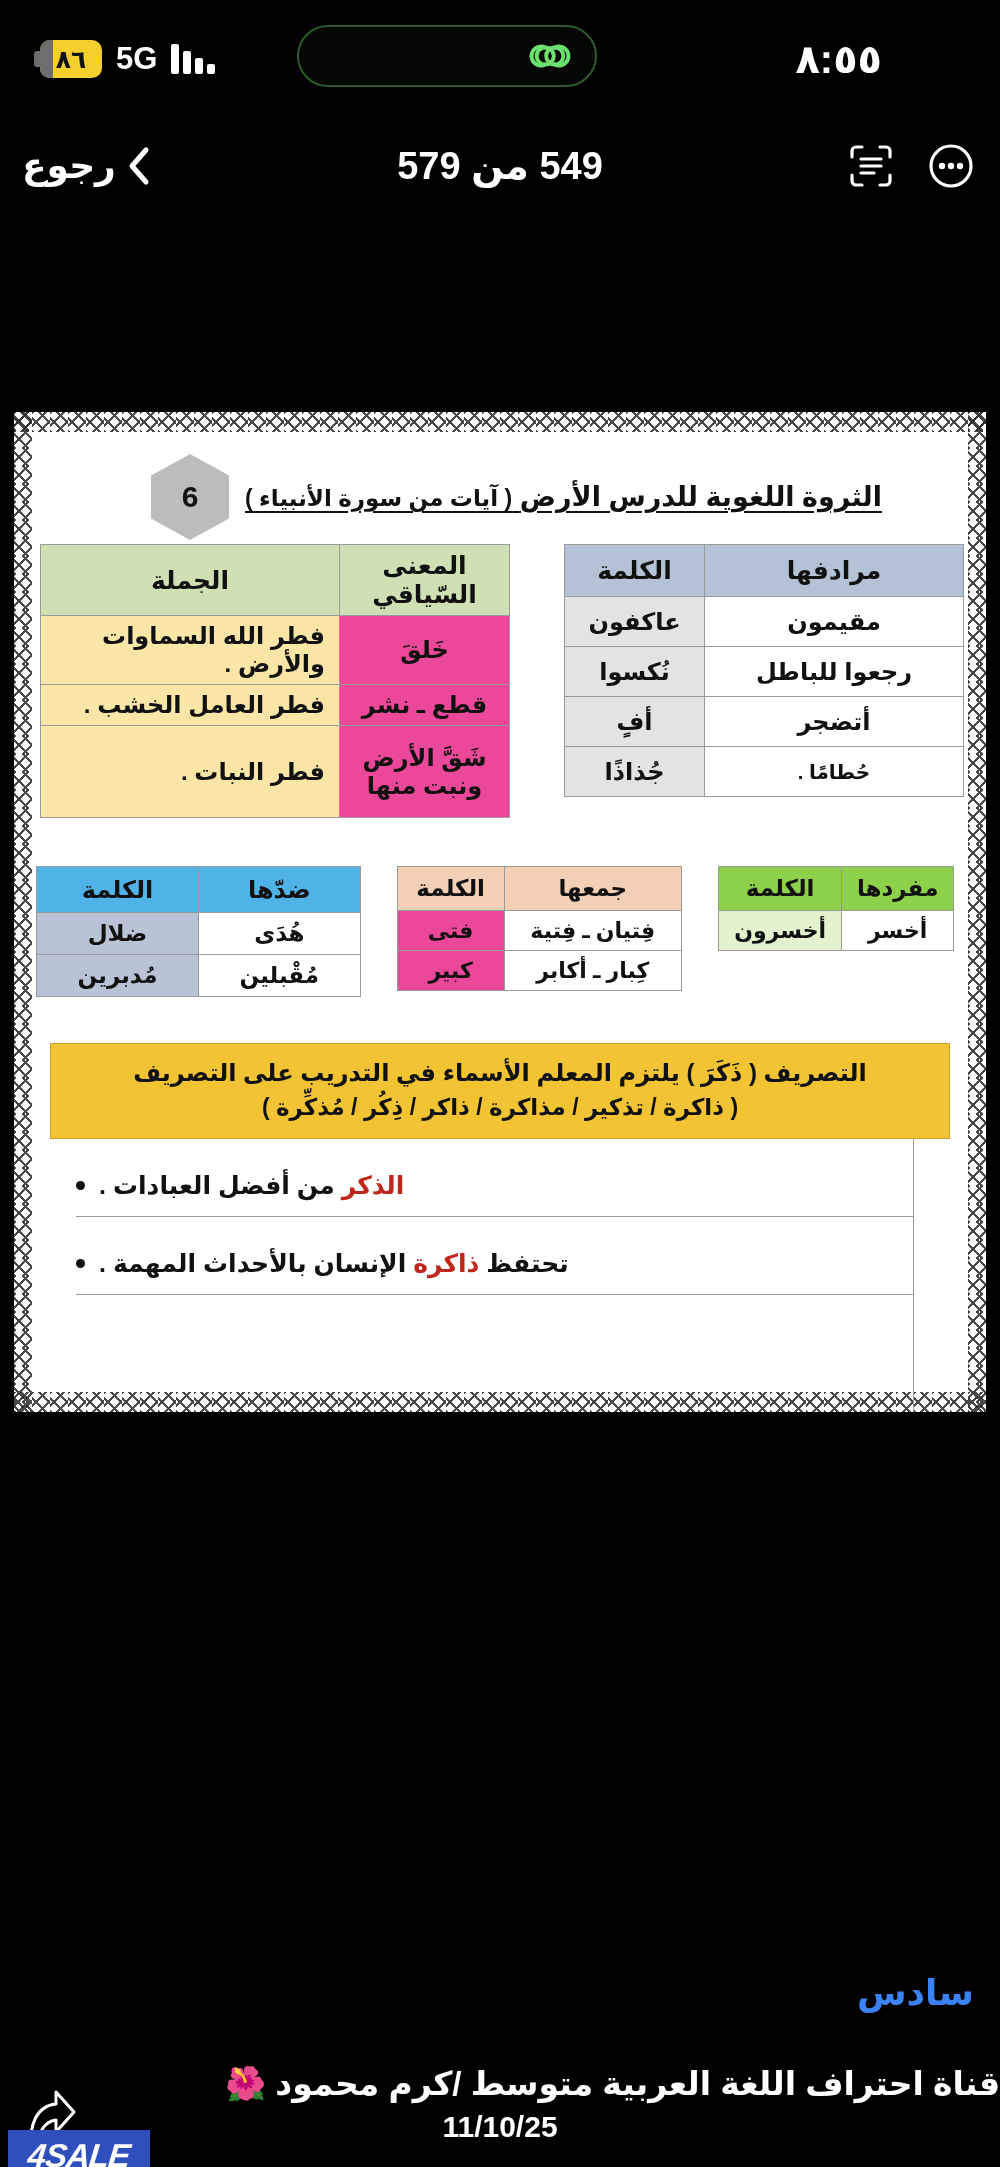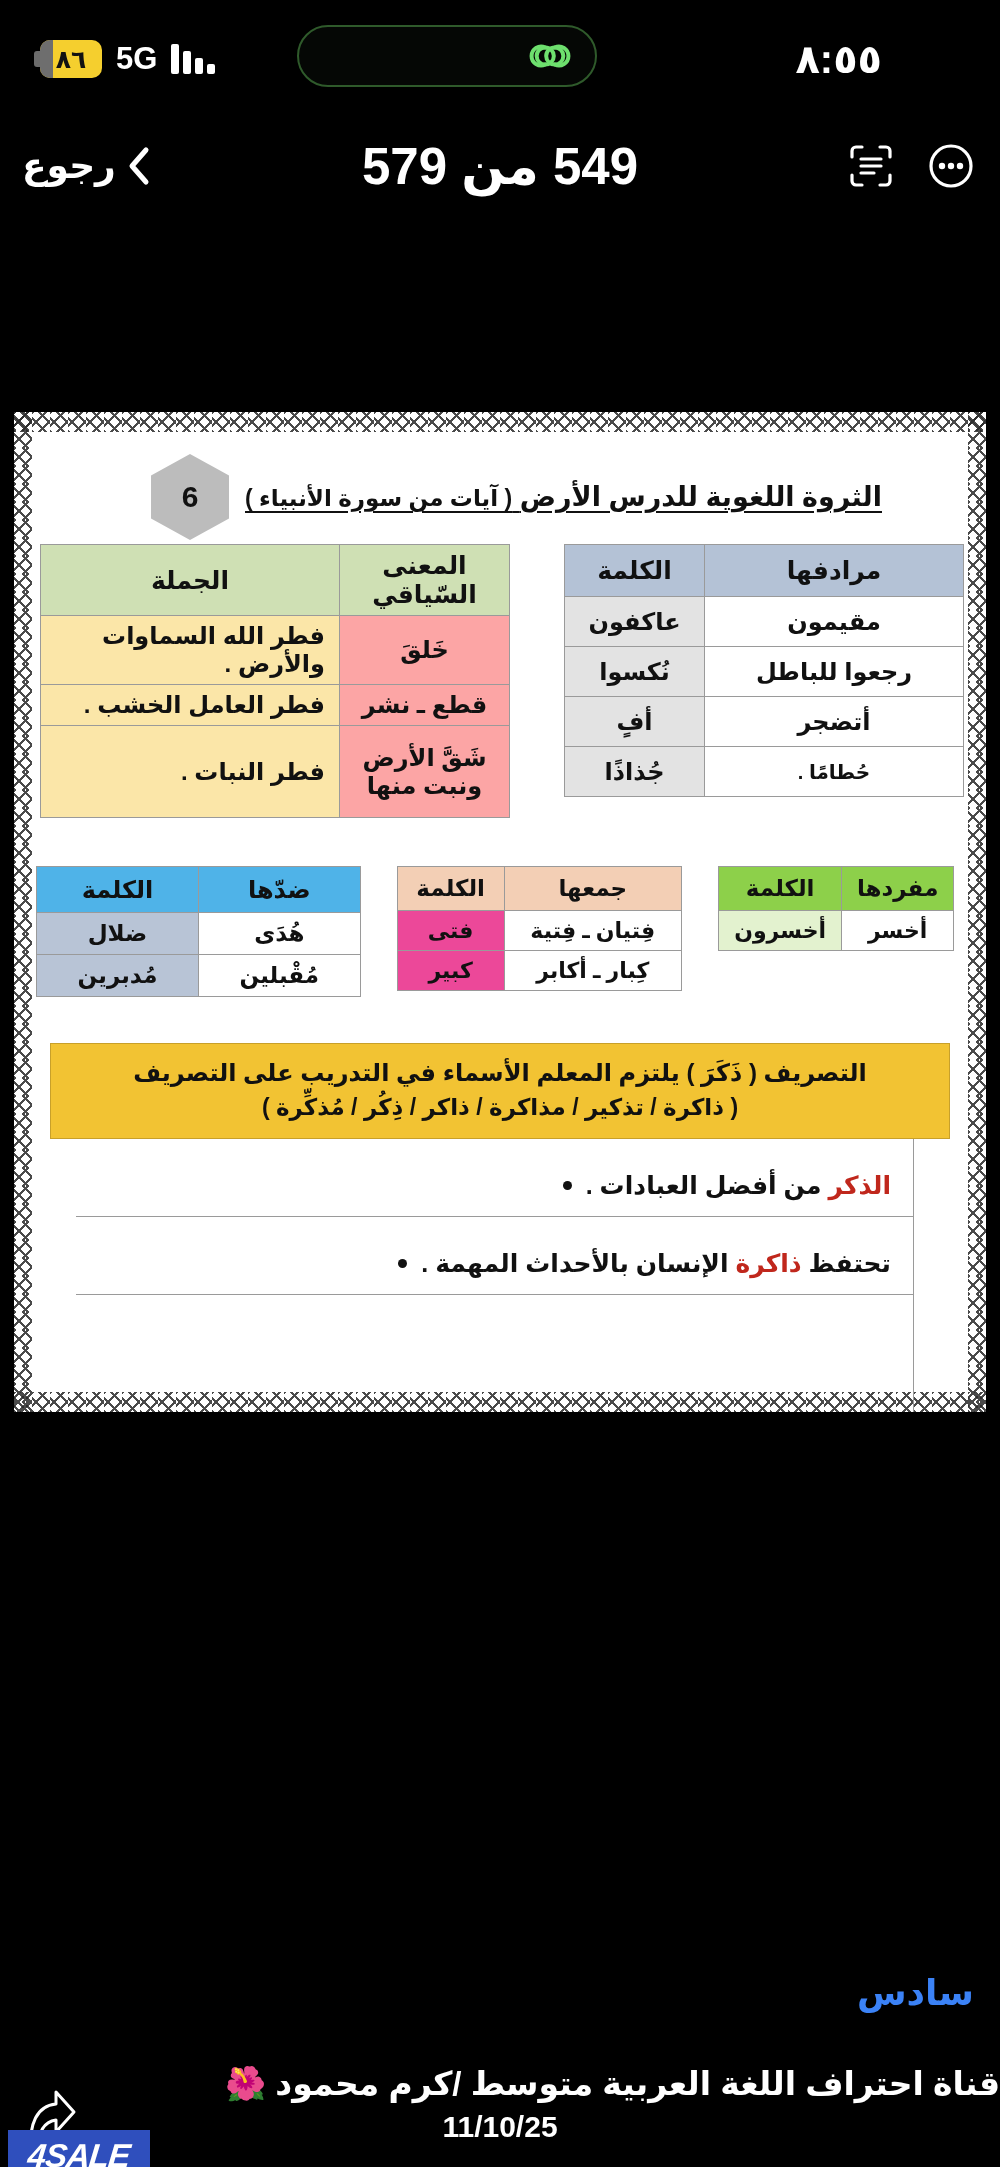--- a/index.html
+++ b/index.html
@@ -93,21 +93,21 @@
   .nav-back {
     display: flex; align-items: center; gap: 10px;
     margin-left: 22px;
     direction: rtl;
   }
   .nav-back .chev { width: 26px; height: 40px; }
   .nav-back .lbl { font-size: 36px; font-weight: 700; }
   .nav-title {
     position: absolute; left: 0; right: 0;
     text-align: center;
-    font-size: 51px; font-weight: 700;
+    font-size: 38px; font-weight: 700;
     direction: rtl;
     pointer-events: none;
   }
   .nav-actions {
     position: absolute; right: 26px;
     display: flex; align-items: center; gap: 34px;
   }
   .nav-actions .ico { width: 46px; height: 46px; }
 
   
@@ -200,21 +200,21 @@
   }
 
   
   .tbl-context { width: 470px; margin-right: 36px; }
   .tbl-context th {
     background: #cfe0b4;
     font-size: 25px; height: 50px;
   }
   .tbl-context td { font-size: 24px; }
   .tbl-context td.sentence { background: #fbe6a8; text-align: right; padding-right: 14px; }
-  .tbl-context td.meaning  { background: #fca5a5; width: 170px; }
+  .tbl-context td.meaning  { background: #ec4899; width: 170px; }
   .tbl-context tr.tall td { height: 92px; vertical-align: middle; }
 
   
   .tbl-syn { width: 400px; }
   .tbl-syn th {
     background: #b4c2d6;
     font-size: 25px; height: 52px;
   }
   .tbl-syn td { font-size: 24px; height: 50px; background: #fff; }
   .tbl-syn td.word { background: #e3e3e3; width: 140px; }
@@ -254,21 +254,21 @@
     line-height: 1.45;
   }
   .banner .l1 { font-size: 24px; font-weight: 700; }
   .banner .l2 { font-size: 23px; font-weight: 700; letter-spacing: 1px; }
 
   
   .bullets { margin: 0 50px 0 40px; border-right: 1px solid #9a9a9a; }
   .brow {
     border-bottom: 1px solid #9a9a9a;
     display: flex; align-items: center;
-    justify-content: flex-start;
+    justify-content: flex-end;
     padding: 16px 22px 0 0;
     font-size: 25px; font-weight: 700;
     height: 78px;
   }
   .brow:last-child { height: 120px; }
   .brow .dot {
     display: inline-block;
     width: 9px; height: 9px; border-radius: 50%;
     background: #111; margin-right: 14px;
   }

